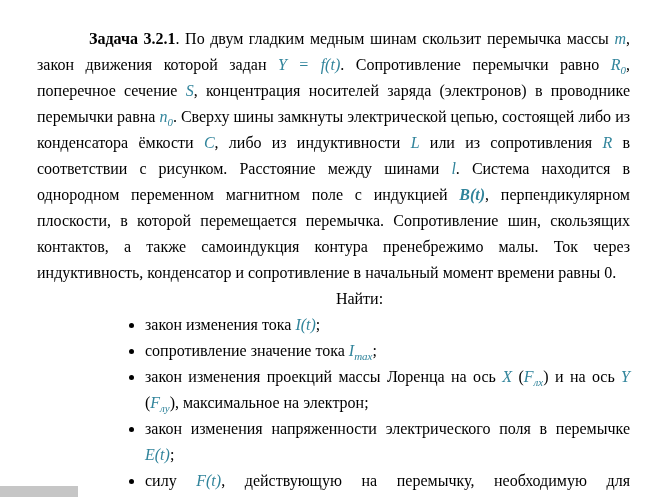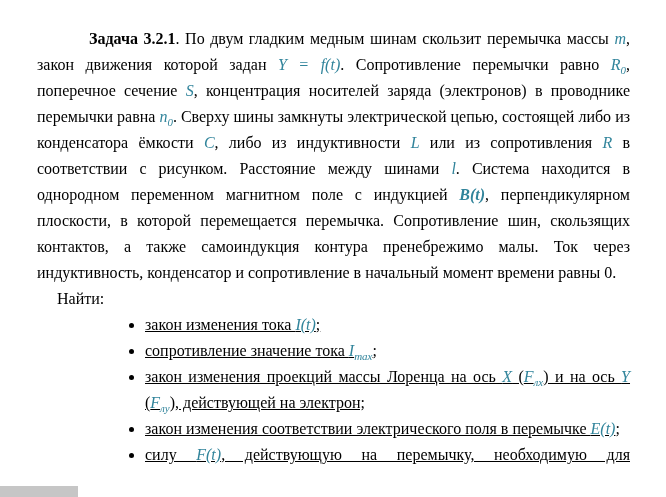--- a/index.html
+++ b/index.html
@@ -4,40 +4,40 @@
 <style>
   * { margin: 0; padding: 0; box-sizing: border-box; }
   html, body { background: #ffffff; }
   body {
     width: 666px; height: 497px; overflow: hidden;
     font-family: "Liberation Serif", "DejaVu Serif", serif;
     font-size: 16px; line-height: 26px; color: #000000;
   }
   .page { position: relative; width: 666px; height: 497px; padding: 26px 36px 0 37px; background: #ffffff; }
   .para { text-align: justify; text-indent: 52px; }
-  .lead { margin-left: 20px; }
+  .lead { margin-left: 52px; text-align: center; }
   ul.reqs { list-style: disc; margin: 0; padding-left: 108px; }
-  ul.reqs li { text-align: justify; text-decoration: underline; }
+  ul.reqs li { text-align: justify; }
   ul.reqs li.cut { text-align-last: justify; }
   .var  { color: #31849b; font-style: italic; }
   .varb { color: #31849b; font-style: italic; font-weight: bold; }
   sub { font-size: 11px; line-height: 0; }
   .corner { position: absolute; left: 0; bottom: 0; width: 78px; height: 11px; background: #c6c6c6; }
 </style>
 </head>
 <body>
 
 <div class="page">
 
   <p class="para"><b>Задача 3.2.1</b><span>. По двум гладким медным шинам скользит перемычка массы </span><span class="var">m</span><span>, закон движения которой задан </span><span class="var">Y = f(t)</span><span>. Сопротивление перемычки равно </span><span class="var"><span>R</span><sub>0</sub></span><span>, поперечное сечение </span><span class="var">S</span><span>, концентрация носителей заряда (электронов) в проводнике перемычки равна </span><span class="var"><span>n</span><sub>0</sub></span><span>. Сверху шины замкнуты электрической цепью, состоящей либо из конденсатора ёмкости </span><span class="var">C</span><span>, либо из индуктивности </span><span class="var">L</span><span> или из сопротивления </span><span class="var">R</span><span> в соответствии с рисунком. Расстояние между шинами </span><span class="var">l</span><span>. Система находится в однородном переменном магнитном поле с индукцией </span><span class="varb">B(t)</span><span>, перпендикулярном плоскости, в которой перемещается перемычка. Сопротивление шин, скользящих контактов, а также самоиндукция контура пренебрежимо малы. Ток через индуктивность, конденсатор и сопротивление в начальный момент времени равны 0.</span></p>
 
   <p class="lead">Найти:</p>
 
   <ul class="reqs">
     <li><span>закон изменения тока </span><span class="var">I(t)</span><span>;</span></li>
     <li><span>сопротивление значение тока </span><span class="var"><span>I</span><sub>max</sub></span><span>;</span></li>
-    <li><span>закон изменения проекций массы Лоренца на ось </span><span class="var">X</span><span> (</span><span class="var"><span>F</span><sub>лх</sub></span><span>) и на ось </span><span class="var">Y</span><span> (</span><span class="var"><span>F</span><sub>лу</sub></span><span>),  действующей на электрон;</span></li>
-    <li><span>закон изменения соответствии электрического поля в перемычке </span><span class="var">E(t)</span><span>;</span></li>
+    <li><span>закон изменения проекций массы Лоренца на ось </span><span class="var">X</span><span> (</span><span class="var"><span>F</span><sub>лх</sub></span><span>) и на ось </span><span class="var">Y</span><span> (</span><span class="var"><span>F</span><sub>лу</sub></span><span>),  максимальное на электрон;</span></li>
+    <li><span>закон изменения напряженности электрического поля в перемычке </span><span class="var">E(t)</span><span>;</span></li>
     <li class="cut"><span>силу </span><span class="var">F(t)</span><span>, действующую на перемычку, необходимую для</span></li>
   </ul>
 
   <div class="corner"></div>
 </div>
 
 </body></html>

